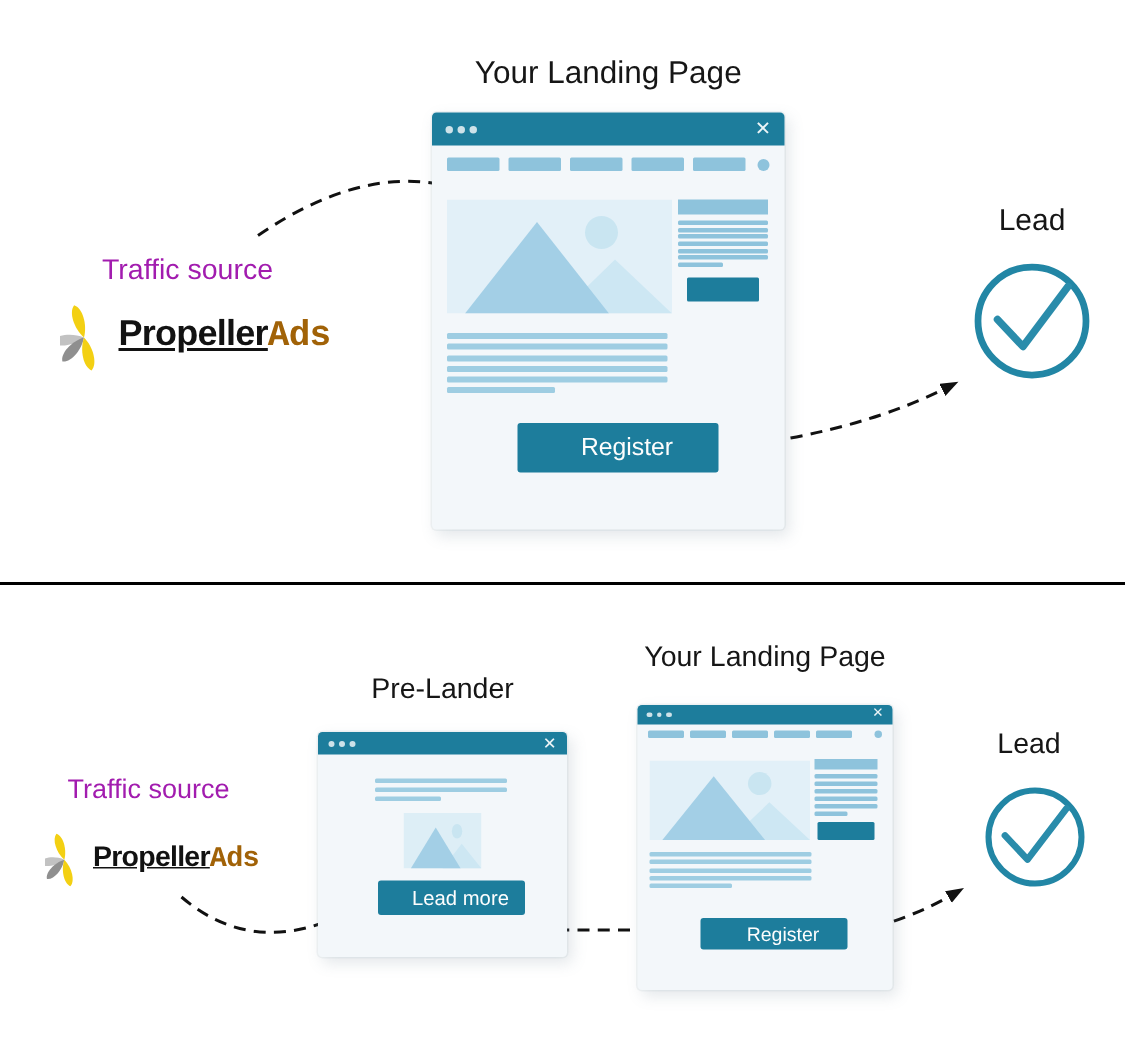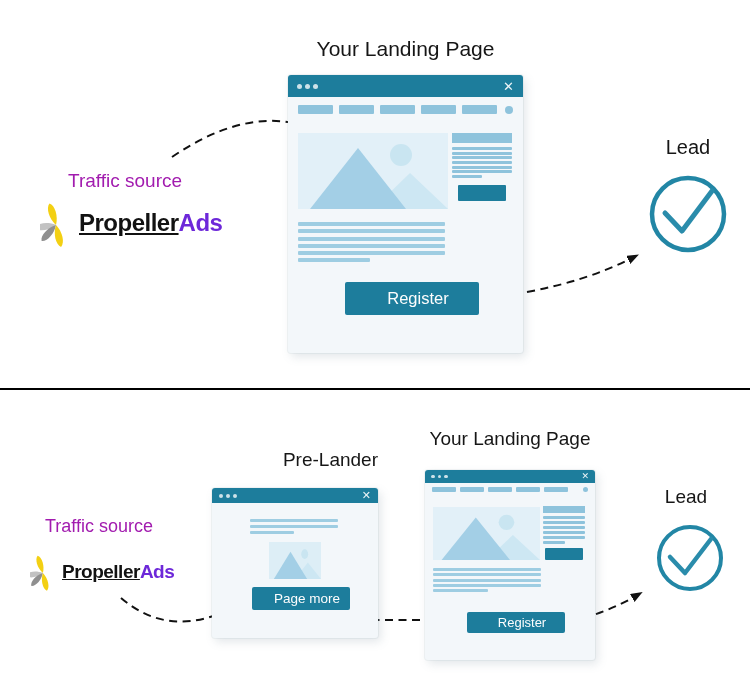--- a/index.html
+++ b/index.html
@@ -3,38 +3,38 @@
 <meta charset="utf-8">
 <style>
   html,body{margin:0;padding:0;background:#fff;}
   .canvas{position:relative;width:750px;height:700px;background:#fff;overflow:hidden;
           font-family:"Liberation Sans",sans-serif;color:#1a1a1a;}
   .arrows{position:absolute;left:0;top:0;pointer-events:none;}
 
   
   .fig-title{position:absolute;text-align:center;color:#161616;}
   .t-lp-title{left:288px;top:37px;width:235px;font-size:21px;}
-  .b-pl-title{left:212px;top:449px;width:166px;font-size:19px;text-align:right;}
+  .b-pl-title{left:212px;top:449px;width:166px;font-size:19px;}
   .b-lp-title{left:425px;top:428px;width:170px;font-size:19px;}
   .lead-label{position:absolute;text-align:center;color:#161616;}
   .lead-top-label{left:648px;top:136px;width:80px;font-size:20px;}
   .lead-bottom-label{left:651px;top:486px;width:70px;font-size:19px;}
   .ts-label{position:absolute;color:#a21caf;}
   .ts-top{left:68px;top:170px;font-size:19px;}
   .ts-bottom{left:45px;top:516px;font-size:18px;}
 
   
   .brand{position:absolute;display:flex;align-items:center;gap:3px;}
   .brand-top{left:40px;top:198px;}
   .brand-bottom{left:30px;top:551px;}
   .brand-text{font-weight:bold;letter-spacing:-0.5px;white-space:nowrap;}
   .brand-top .brand-text{font-size:24px;}
   .brand-bottom .brand-text{font-size:19px;}
   .b-black{color:#121212;text-decoration:underline;}
-  .b-yellow{color:#6d28d9;}
+  .b-yellow{color:#a16207;font-family:Liberation Mono, monospace;}
 
   
   .window{position:absolute;background:#f3f7fa;border-radius:3px;
           box-shadow:0 0 0 1px rgba(150,170,185,.12),3px 4px 10px rgba(100,120,140,.18);}
   .titlebar{position:absolute;left:0;top:0;right:0;background:#1d7d9c;
             border-radius:3px 3px 0 0;display:flex;align-items:center;
             justify-content:space-between;box-sizing:border-box;}
   .dots{display:flex;gap:3px;}
   .dots i{display:block;border-radius:50%;background:rgba(255,255,255,.78);}
   .close{color:rgba(255,255,255,.92);line-height:1;font-family:"DejaVu Sans",sans-serif;}
@@ -221,21 +221,21 @@
       <div class="ln"></div>
         <div class="ln"></div>
         <div class="ln short"></div>
     </div>
     <svg class="image-ph" viewBox="0 0 150 76" preserveAspectRatio="none">
       <rect x="0" y="0" width="150" height="76" fill="#ddeef6"></rect>
       <circle cx="103" cy="25" r="10" fill="#c9e5f1"></circle>
       <polygon points="75,76 112,42 150,76" fill="#cde7f3"></polygon>
       <polygon points="14,76 62,20 110,76" fill="#a3cfe6"></polygon>
     </svg>
-    <div class="cta">Page more</div>
+    <div class="cta">Lead more</div>
   </div>
 
   <div class="window win-md">
     <div class="titlebar">
       <div class="dots">
           <i></i>
           <i></i>
           <i></i>
         </div>
       <div class="close">✕</div>

